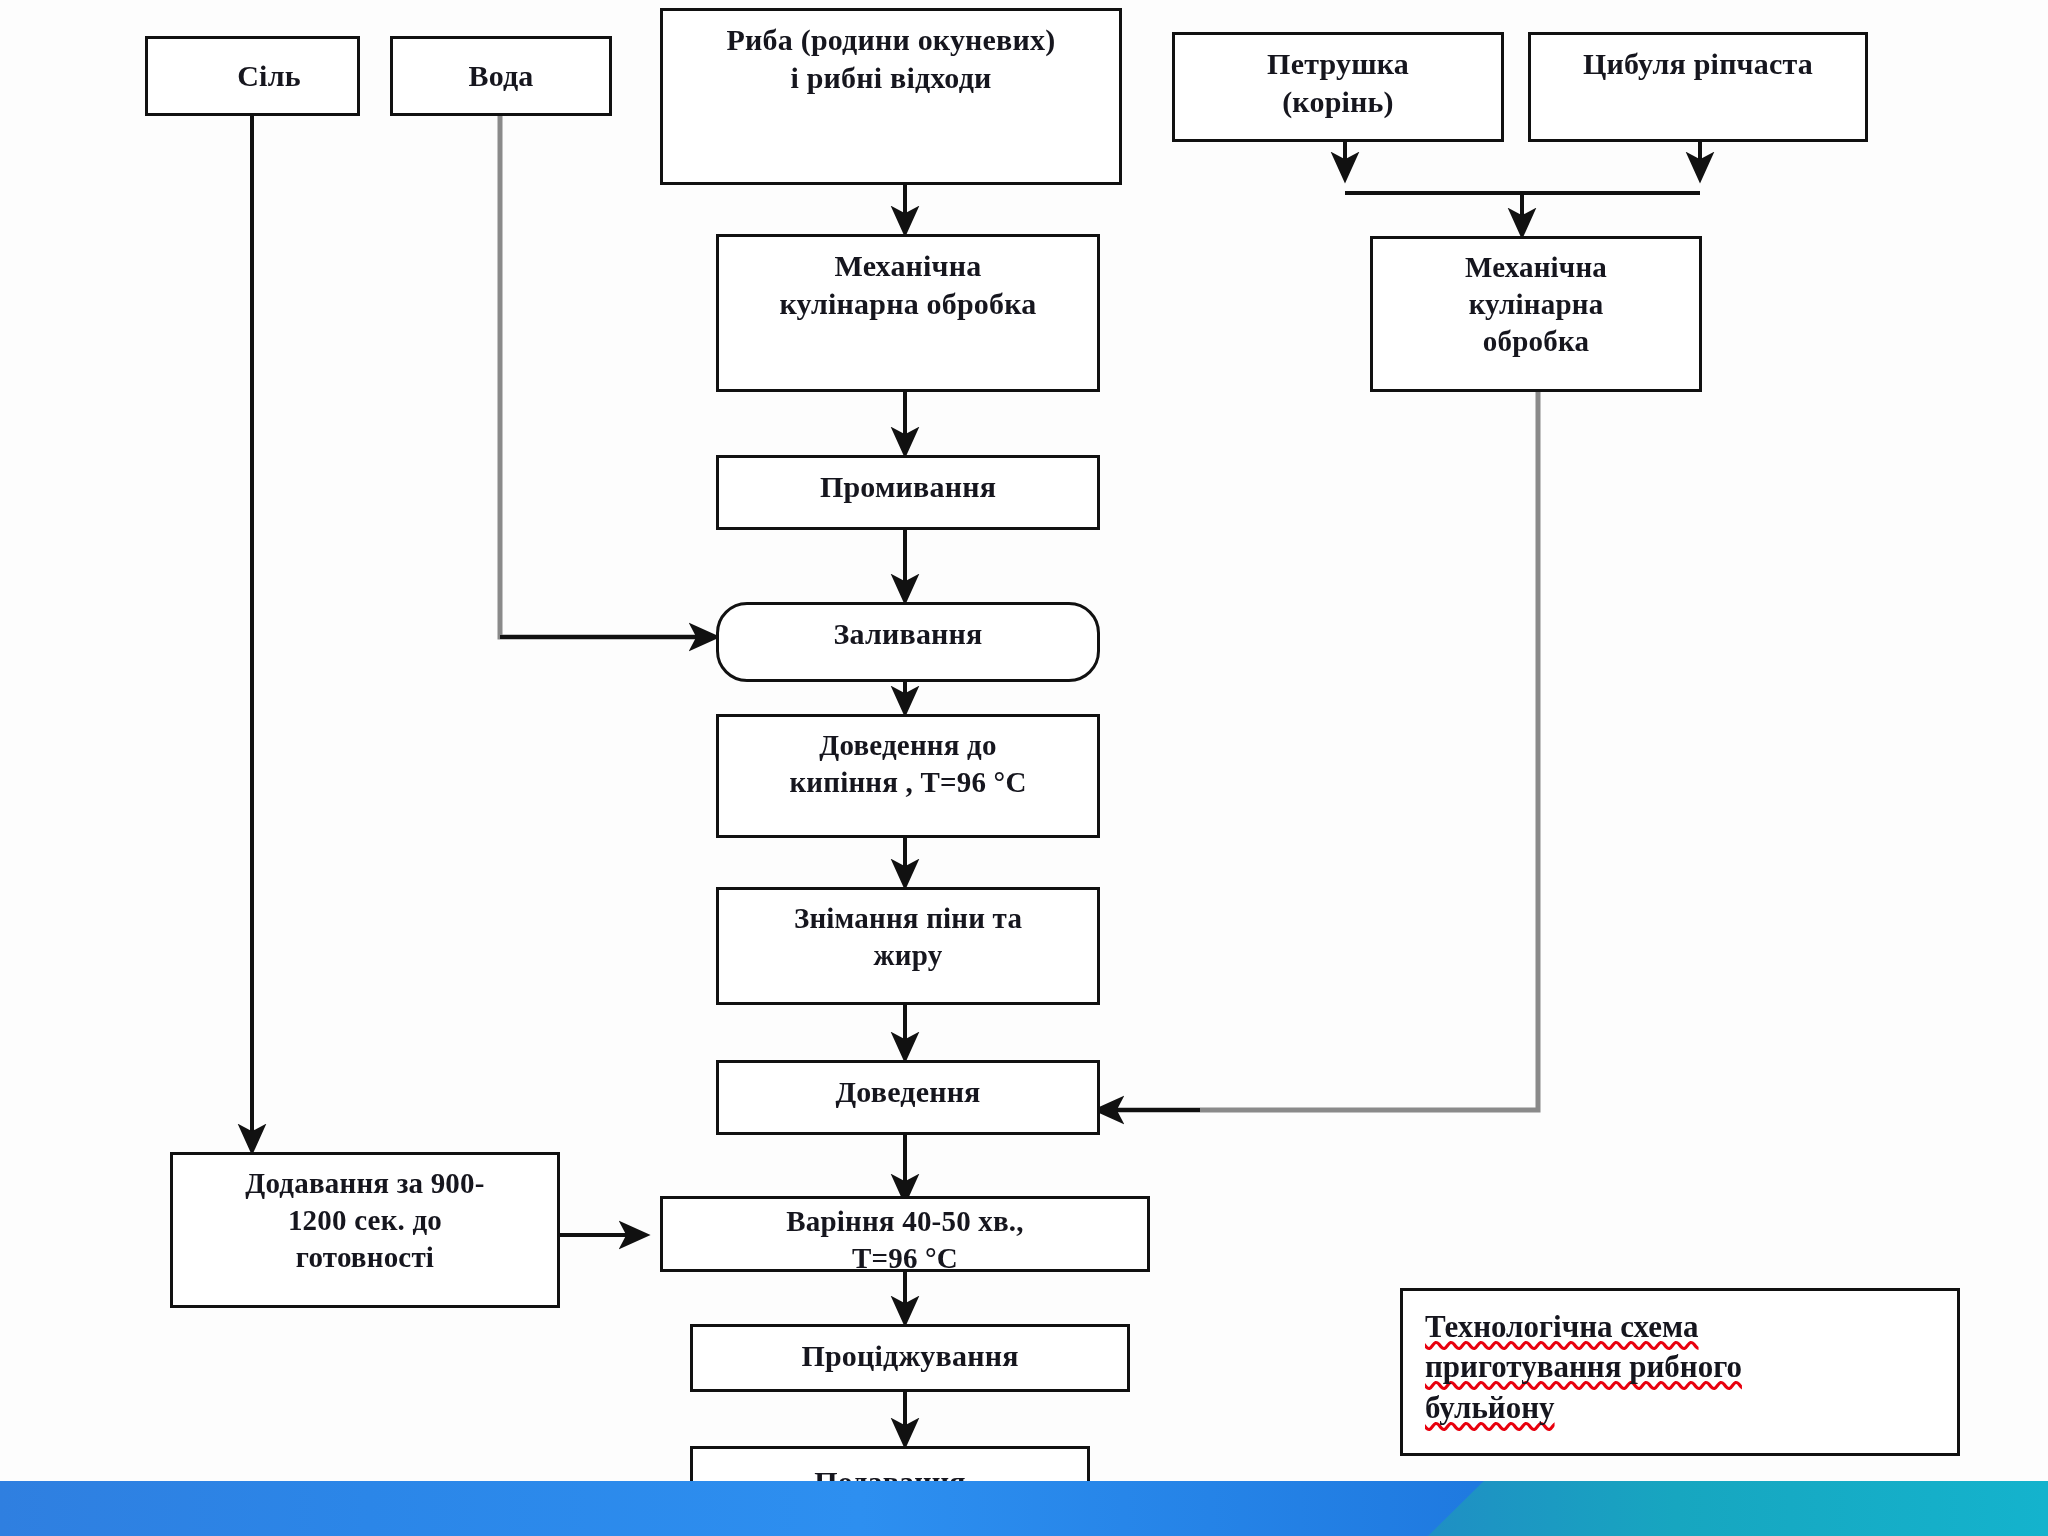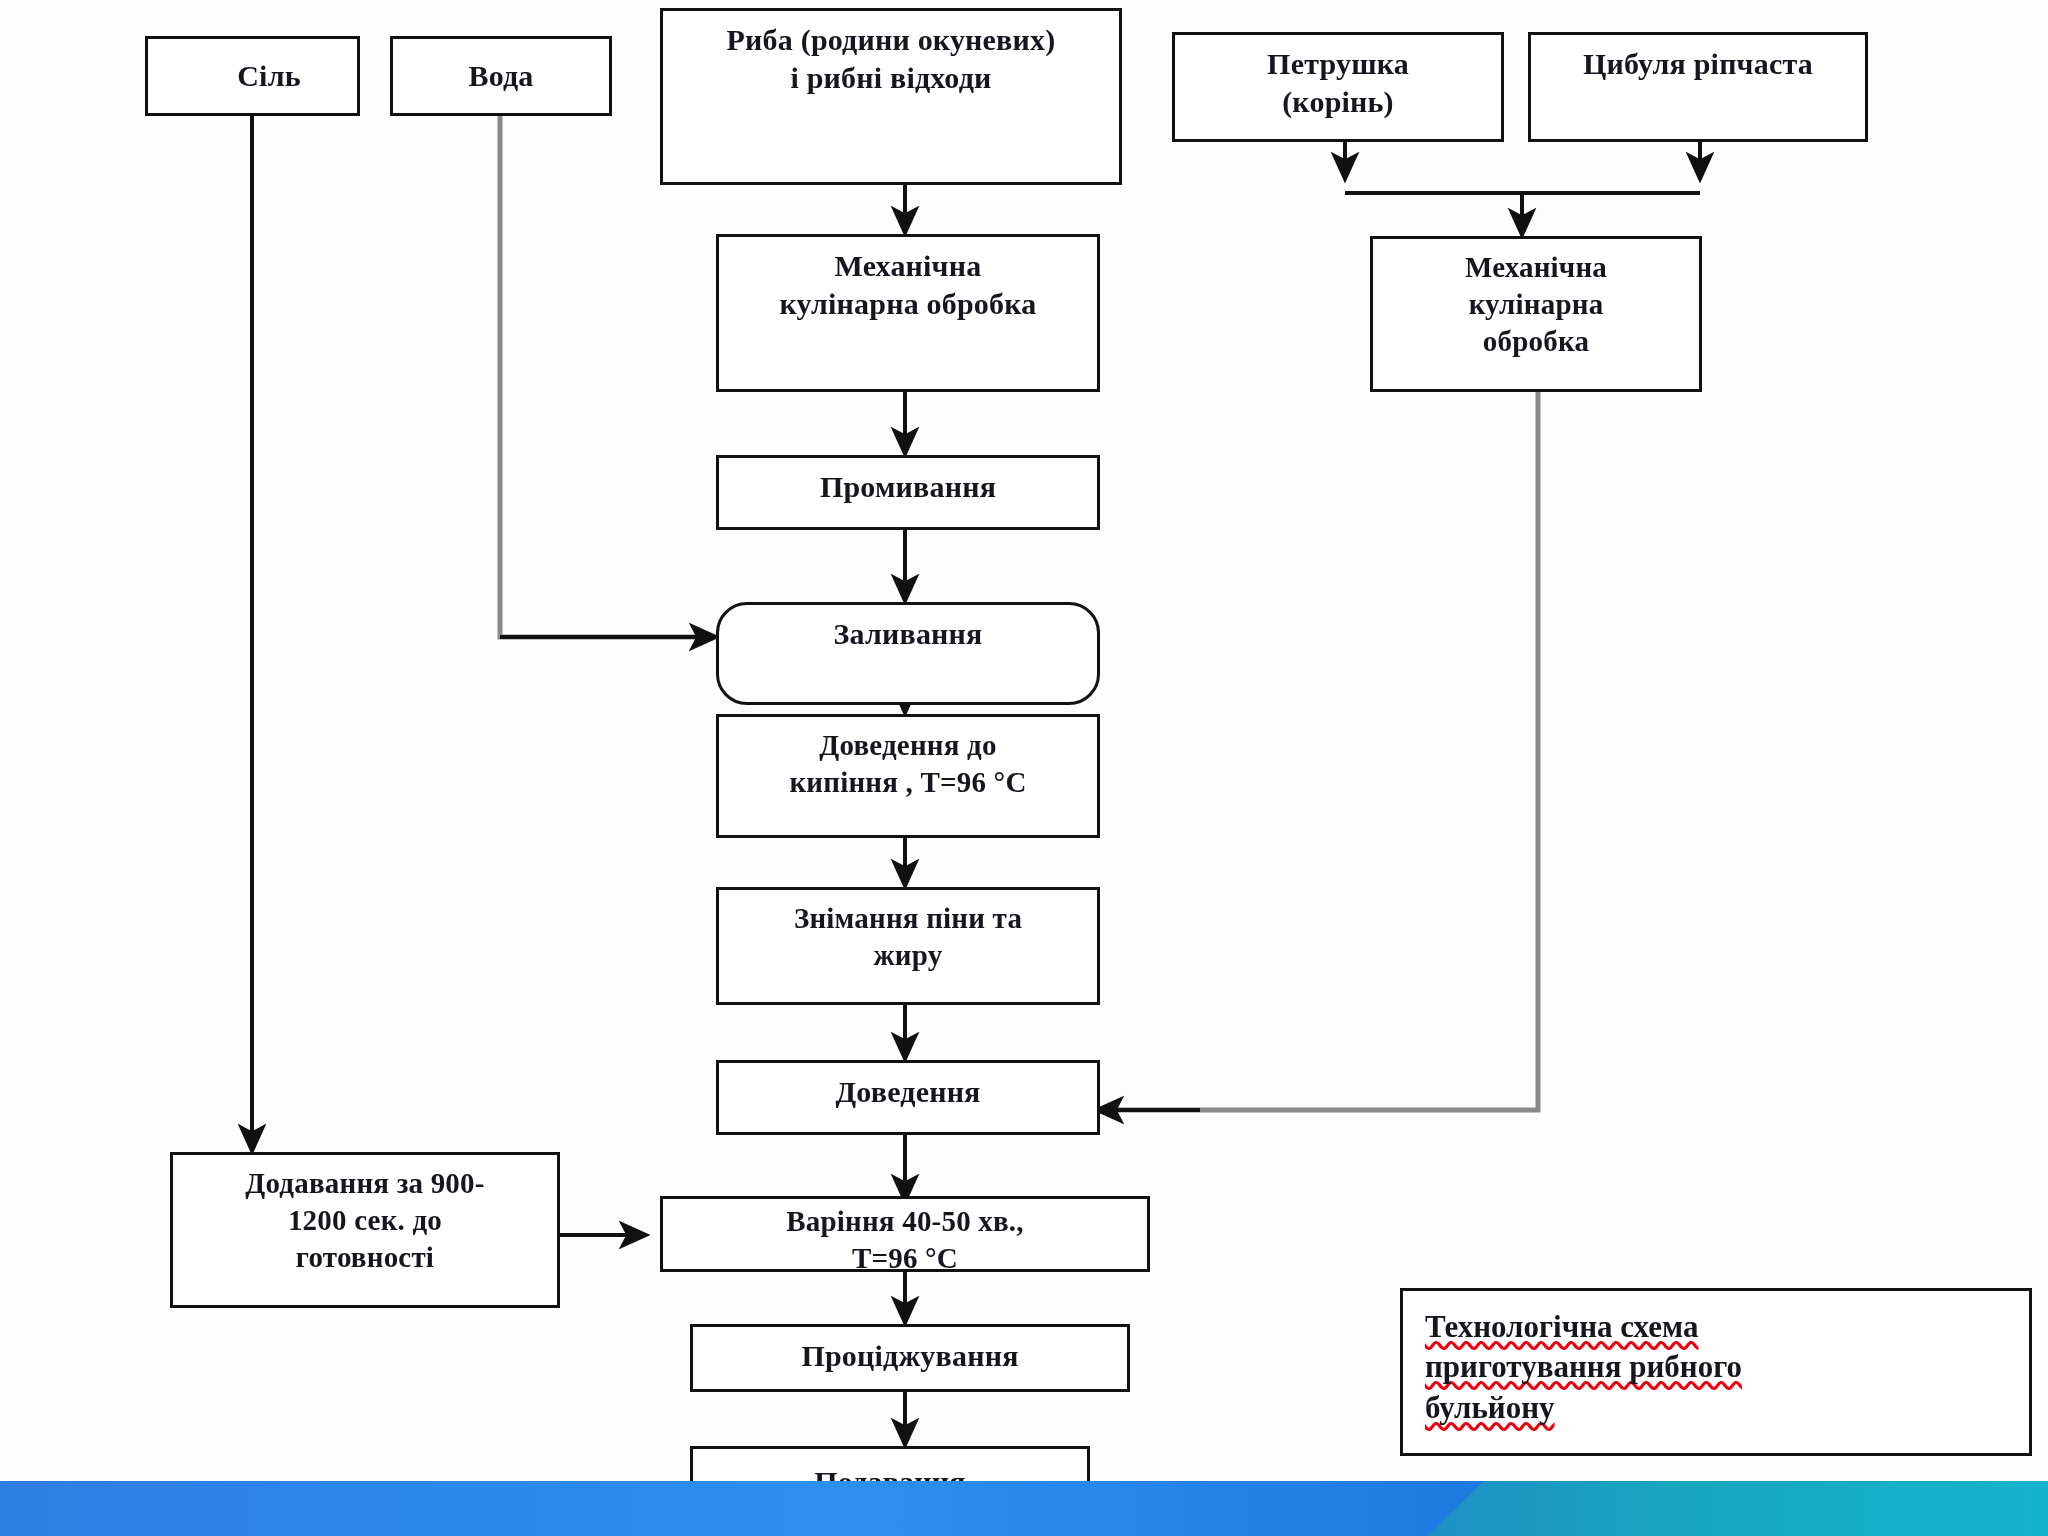--- a/index.html
+++ b/index.html
@@ -140,21 +140,21 @@
       <span>Механічна</span><br>
       <span>кулінарна</span><br>
       <span>обробка</span>
     </span>
   </div>
 
   <div class="node f30" style="left:716px;top:455px;width:384px;height:75px;">
     <span class="txt">Промивання</span>
   </div>
 
-  <div class="node f30" style="left:716px;top:602px;width:384px;height:103px;border-radius:31px;">
+  <div class="node f30" style="left:716px;top:602px;width:384px;height:80px;border-radius:31px;">
     <span class="txt">Заливання</span>
   </div>
 
   <div class="node f29" style="left:716px;top:714px;width:384px;height:124px;">
     <span class="txt">
       <span>Доведення до</span><br>
       <span>кипіння , Т=96  °С</span>
     </span>
   </div>
 
@@ -185,21 +185,21 @@
   </div>
 
   <div class="node f30" style="left:690px;top:1324px;width:440px;height:68px;">
     <span class="txt">Проціджування</span>
   </div>
 
   <div class="node f30" style="left:690px;top:1446px;width:400px;height:62px;align-items:center;">
     <span class="txt">Подавання</span>
   </div>
 
-  <div class="title-box" style="left:1400px;top:1288px;width:632px;height:168px;">
+  <div class="title-box" style="left:1400px;top:1288px;width:560px;height:168px;">
     <span class="sq">Технологічна схема</span><br>
     <span class="sq">приготування рибного</span><br>
     <span class="sq">бульйону</span>
   </div>
 
   <div class="footer">
     <div class="band"></div>
     <div class="teal"></div>
   </div>
 

